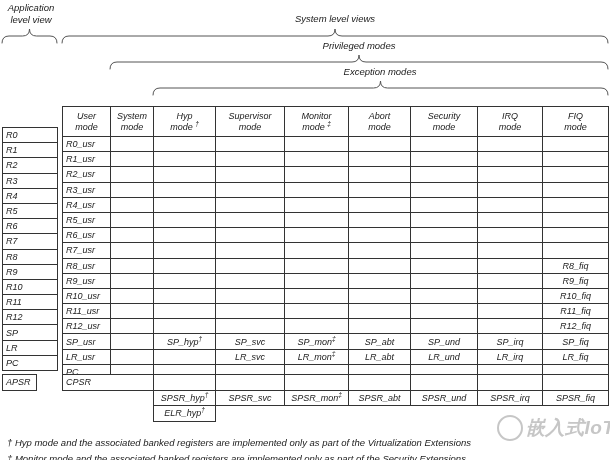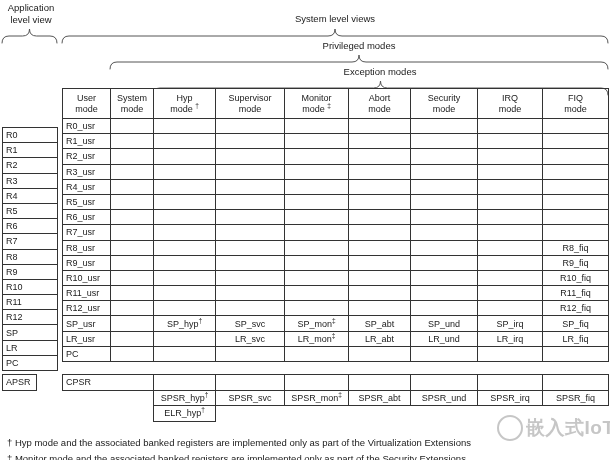--- a/index.html
+++ b/index.html
@@ -1,30 +1,30 @@
 <!DOCTYPE html>
 <html><head>
 <meta charset="utf-8">
 <style>
   html,body{margin:0;padding:0;background:#fff;}
   #canvas{
     position:relative;width:610px;height:460px;background:#fff;overflow:hidden;
-    font-family:"Liberation Sans", sans-serif;color:#1a1a1a;
+    font-family:"Liberation Sans", sans-serif;color:#1a1a1a;font-style:italic;
   }
   .toplabel{position:absolute;font-size:9.5px;line-height:12px;text-align:center;}
   svg.braces{position:absolute;left:0;top:0;}
   table{border-collapse:collapse;table-layout:fixed;position:absolute;background:#fff;}
   td,th{border:1px solid #333;font-size:9px;font-weight:normal;padding:0;
         vertical-align:middle;overflow:hidden;white-space:nowrap;}
   .lbl{text-align:left;padding-left:3px;}
   .ctr{text-align:center;}
   td.ghost{border:none;background:transparent;}
   #left-table{left:2px;top:127px;width:56px;}
   #left-table tr{height:15.2px;padding-left:30px;}
-  #main-table{left:62px;top:88px;width:547px;border-radius:18px;}
+  #main-table{left:62px;top:106px;width:547px;border-radius:18px;}
   #main-table thead tr{height:30px;}
   #main-table tbody tr{height:15.2px;}
   th .hl{line-height:11px;text-align:center;}
   #psr-table{left:62px;top:374px;width:547px;}
   #psr-table tr{height:15.5px;padding-left:34px;}
   #apsr-box{position:absolute;left:2px;top:374px;width:35px;height:16.5px;box-sizing:border-box;
     border:1px solid #333;font-size:9px;line-height:14.5px;padding-left:3px;}
   sup{font-size:6.5px;line-height:0;}
   .footnote{position:absolute;left:7px;font-size:9.5px;white-space:nowrap;margin-top:8px;}
   #footnote-1{top:429px;}

